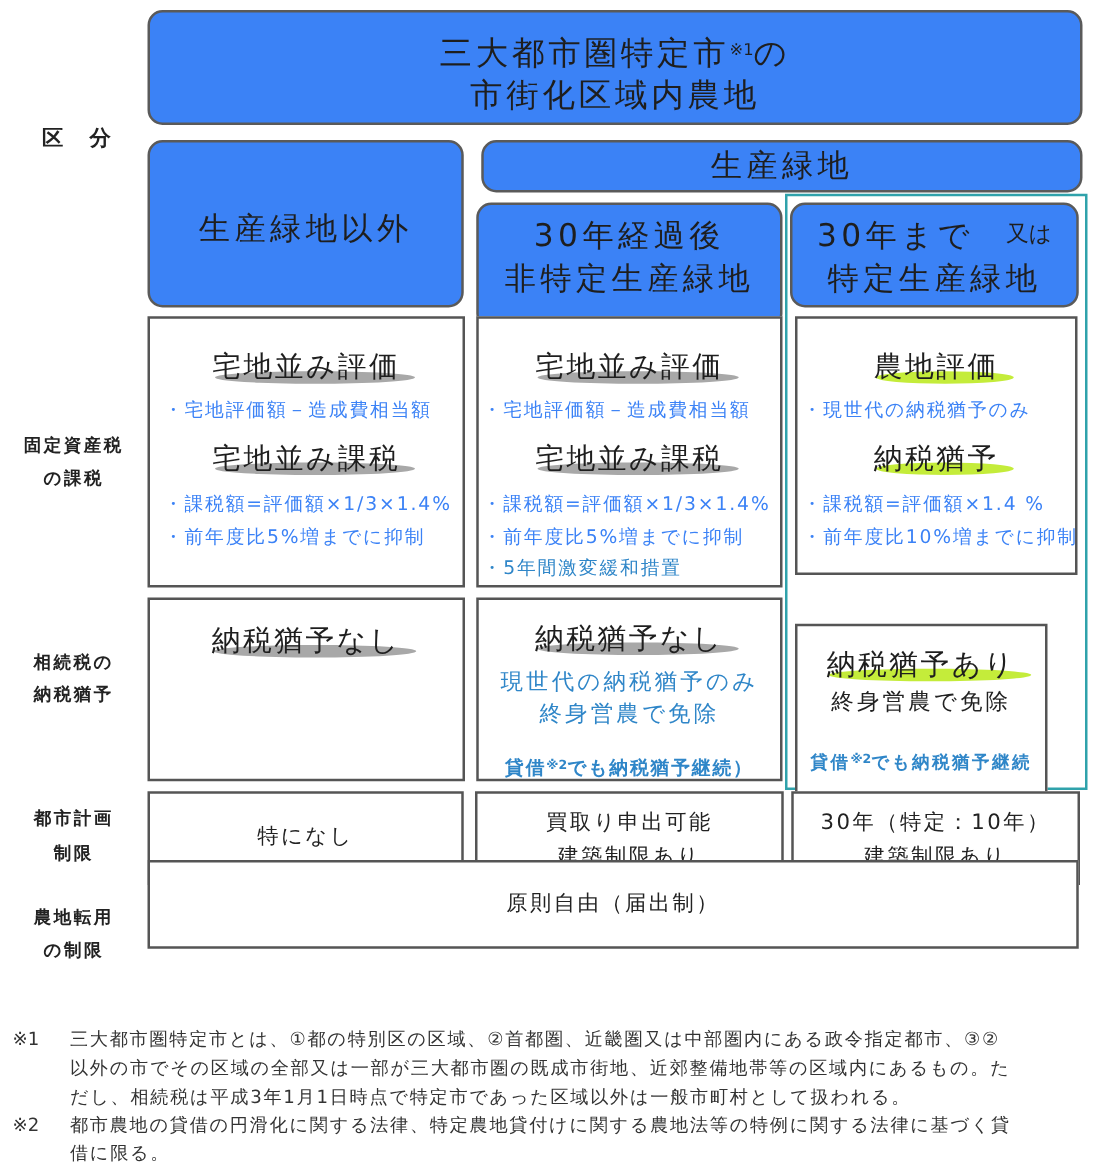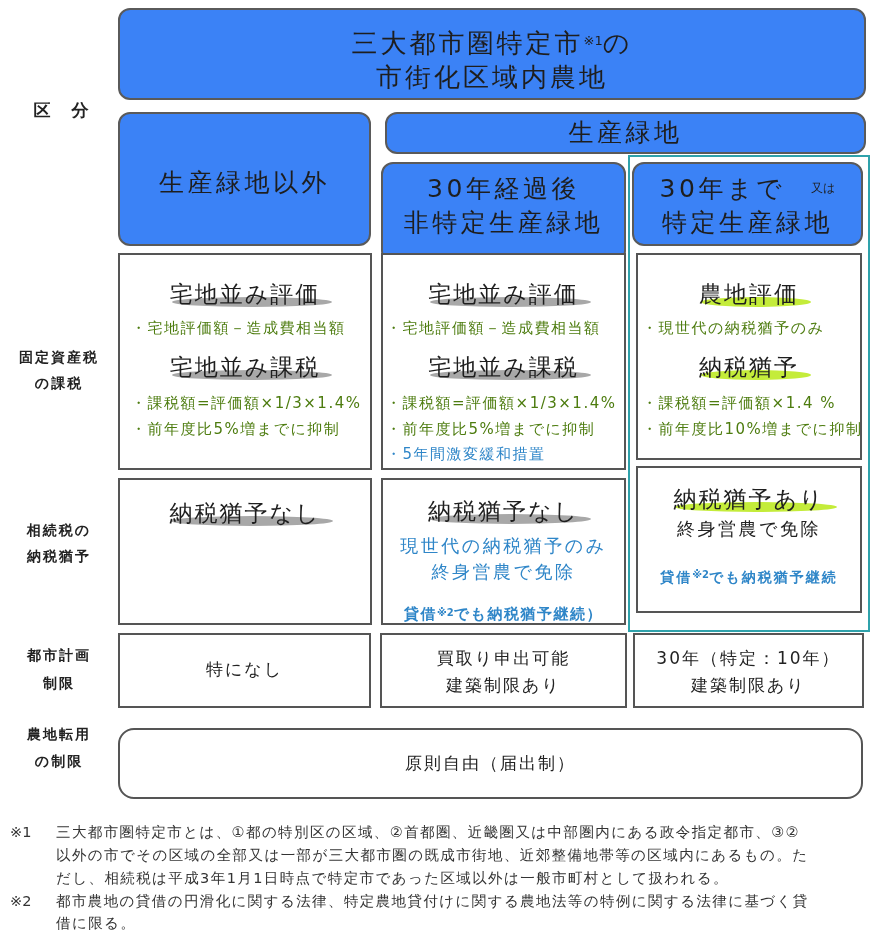--- a/index.html
+++ b/index.html
@@ -6,28 +6,28 @@
   body {
     width:886px; height:930px; position:relative; background:#ffffff; overflow:hidden;
     font-family:"DejaVu Sans", "Liberation Sans", sans-serif; color:#222;
   }
   .hbox { position:absolute; box-sizing:border-box; background:#3b82f6; border:2px solid #5a5a5a; border-radius:12px; }
   .cell { position:absolute; box-sizing:border-box; background:#fff; border:2px solid #555; }
   .line { position:absolute; left:0; right:0; text-align:center; white-space:nowrap; }
   .hdr-t { font-size:26px; line-height:30px; letter-spacing:3px; color:#1e1e1e; }
   .sub-t { font-size:25px; line-height:30px; letter-spacing:3.5px; color:#1e1e1e; }
   .sup { font-size:13px; vertical-align:top; position:relative; top:-2px; letter-spacing:0; }
-  .small-or { font-size:12px; margin-left:26px; letter-spacing:0; vertical-align:middle; position:relative; top:-2px; }
+  .small-or { font-size:18px; margin-left:26px; letter-spacing:0; vertical-align:middle; position:relative; top:-2px; }
   .rowlabel { position:absolute; left:0; width:118px; text-align:center; font-size:14px; line-height:26px; font-weight:bold; letter-spacing:2px; color:#222; }
   .kubun { position:absolute; left:22px; top:99px; width:80px; text-align:center; font-size:17px; font-weight:bold; letter-spacing:2px; }
   .hl { position:relative; display:inline-block; z-index:0; font-size:23px; line-height:28px; letter-spacing:2px; color:#1e1e1e; }
   .hl::before { content:""; position:absolute; left:2px; right:-12px; bottom:1px; height:10px; border-radius:50%; z-index:-1; }
   .hl.gray::before { background:#a8a8a8; }
   .hl.green::before { background:#c4ec3a; }
-  .bullet { position:absolute; white-space:nowrap; font-size:15px; line-height:20px; letter-spacing:1.5px; color:#4d7c0f; }
+  .bullet { position:absolute; white-space:nowrap; font-size:15px; line-height:20px; letter-spacing:1.5px; color:#3b82f6; }
   .blue { color:#2f86c8; }
   .mid-t { font-size:18px; line-height:22px; letter-spacing:2.5px; }
   .note-t { font-size:15px; line-height:17px; letter-spacing:1.5px; font-weight:bold; }
   .note3-t { font-size:14px; line-height:18px; letter-spacing:2px; font-weight:bold; }
   .plain-t { font-size:17px; line-height:22px; letter-spacing:2px; color:#222; }
   .teal { position:absolute; box-sizing:border-box; border:2px solid #2fa2ab; }
   .fn { position:absolute; left:10px; width:870px; font-size:14.5px; line-height:23px; color:#333; }
   .fn-mark { position:absolute; left:0; width:40px; white-space:nowrap; }
   .fn-line { position:absolute; left:46px; white-space:nowrap; letter-spacing:1.4px; }
 </style>
@@ -113,41 +113,41 @@
 
 <div class="cell" style="left:381px; top:478px; width:245px; height:147px;">
   <div class="line" style="top:17px;"><span class="hl gray">納税猶予なし</span></div>
   <div class="line mid-t blue" style="top:55px;">現世代の納税猶予のみ</div>
   <div class="line mid-t blue" style="top:81px;">終身営農で免除</div>
   <div class="line note-t blue" style="top:126px;">
     <span>貸借</span><span class="sup" style="font-size:10px;">※2</span><span>でも納税猶予継続）</span>
   </div>
 </div>
 
-<div class="cell" style="left:636px; top:466px; width:226px; height:147px;">
+<div class="cell" style="left:636px; top:499px; width:202px; height:147px;">
   <div class="line" style="top:17px;"><span class="hl green">納税猶予あり</span></div>
   <div class="line mid-t" style="top:50px; color:#222;">終身営農で免除</div>
   <div class="line note3-t blue" style="top:100px;">
     <span>貸借</span><span class="sup" style="font-size:10px;">※2</span><span>でも納税猶予継続</span>
   </div>
 </div>
 
 <div class="cell" style="left:118px; top:633px; width:253px; height:75px;">
   <div class="line plain-t" style="top:23px;">特になし</div>
 </div>
 <div class="cell" style="left:380px; top:633px; width:247px; height:75px;">
   <div class="line plain-t" style="top:12px;">買取り申出可能</div>
   <div class="line plain-t" style="top:39px;">建築制限あり</div>
 </div>
 <div class="cell" style="left:633px; top:633px; width:231px; height:75px;">
   <div class="line plain-t" style="top:12px;">30年（特定：10年）</div>
   <div class="line plain-t" style="top:39px;">建築制限あり</div>
 </div>
 
-<div class="cell" style="left:118px; top:728px; width:745px; height:71px;border-radius:16px;">
+<div class="cell" style="left:118px; top:688px; width:745px; height:71px;">
   <div class="line plain-t" style="top:22px;">原則自由（届出制）</div>
 </div>
 
 <div class="fn" style="top:821px; height:70px;">
   <span class="fn-mark" style="top:0;">※1</span>
   <span class="fn-line" style="top:0;">三大都市圏特定市とは、①都の特別区の区域、②首都圏、近畿圏又は中部圏内にある政令指定都市、③②</span>
   <span class="fn-line" style="top:23px;">以外の市でその区域の全部又は一部が三大都市圏の既成市街地、近郊整備地帯等の区域内にあるもの。た</span>
   <span class="fn-line" style="top:46px;">だし、相続税は平成3年1月1日時点で特定市であった区域以外は一般市町村として扱われる。</span>
 </div>
 <div class="fn" style="top:890px; height:46px;">

